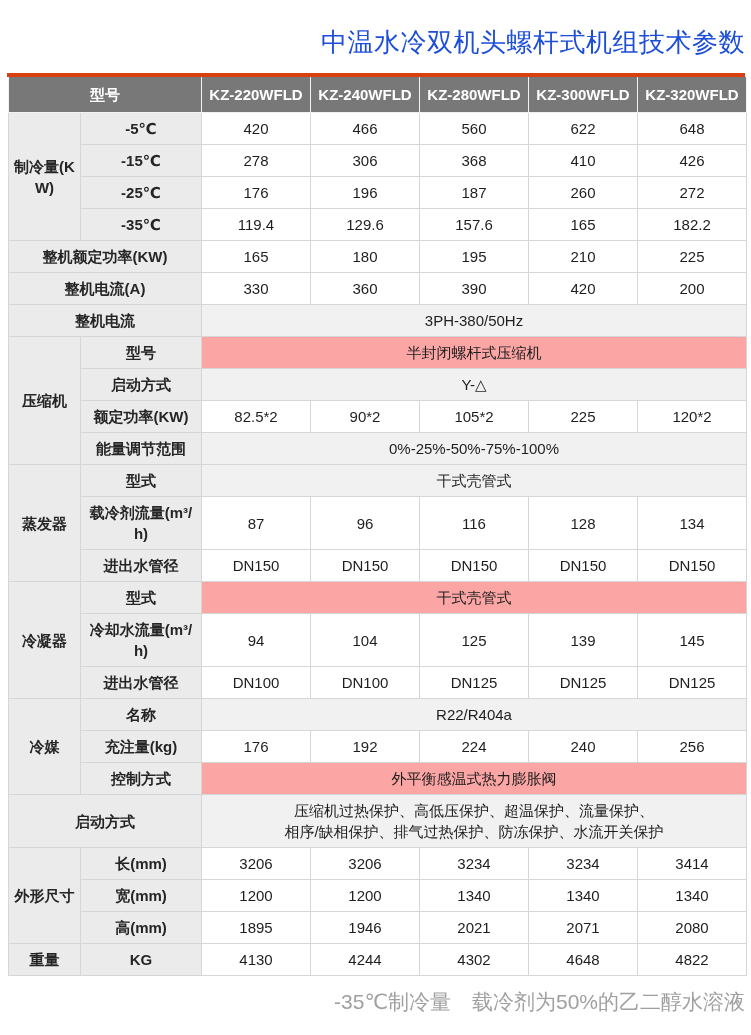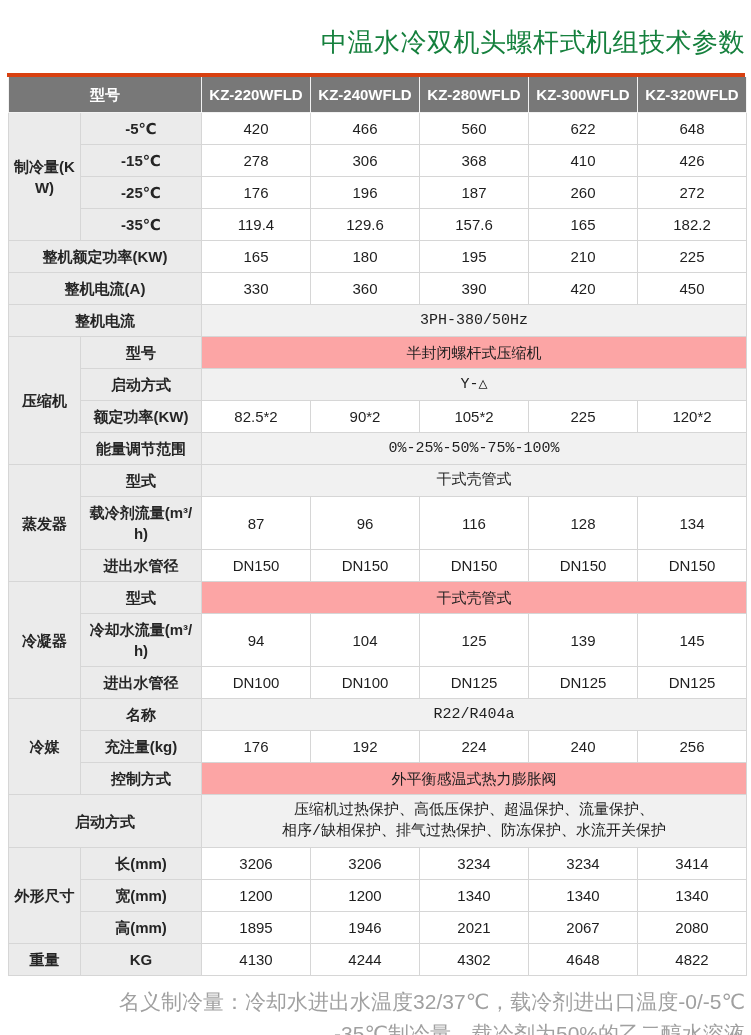--- a/index.html
+++ b/index.html
@@ -10,21 +10,21 @@
     overflow: hidden;
     color: #1e1e1e;
   }
   .page { width: 751px; }
 
   .title {
     margin: 25px 6px 13px 0;
     text-align: right;
     font-size: 26px;
     font-weight: 500;
-    color: #15803d;
+    color: #1d4ed8;
     letter-spacing: 0.5px;
   }
 
   .accent-bar {
     height: 4px;
     background: var(--accent, #d84010);
     margin: 0 6px 0 7px;
   }
 
   table.spec {
@@ -51,21 +51,21 @@
     border-top: none;
     padding: 7px 2px;
   }
   .lbl {
     background: var(--label_bg, #ebebeb);
     font-weight: 600;
     color: #252525;
   }
   .val { background: #ffffff; }
   .mw  { background: #fca5a5; }   
-  .mg  { background: var(--stripe_bg, #f1f1f1); font-family: Liberation Mono, monospace; }  
+  .mg  { background: var(--stripe_bg, #f1f1f1); }  
   .safety-cell { padding: 6px 2px; }
 
   .footnote {
     margin: 10px 6px 0 0;
     text-align: right;
     font-size: 21px;
     line-height: 1.5;
     color: #a0a0a0;
   }
 </style>
@@ -142,21 +142,21 @@
         <td class="val">210</td>
         <td class="val">225</td>
       </tr>
 
       <tr>
         <td colspan="2" class="lbl">整机电流(A)</td>
         <td class="val">330</td>
         <td class="val">360</td>
         <td class="val">390</td>
         <td class="val">420</td>
-        <td class="val">450</td>
+        <td class="val">200</td>
       </tr>
 
       <tr>
         <td colspan="2" class="lbl">整机电流</td>
         <td colspan="5" class="mg">3PH-380/50Hz</td>
       </tr>
 
       <tr>
         <td rowspan="4" class="lbl">压缩机</td>
         <td class="lbl">型号</td>
@@ -264,35 +264,34 @@
         <td class="val">1200</td>
         <td class="val">1340</td>
         <td class="val">1340</td>
         <td class="val">1340</td>
       </tr>
       <tr>
         <td class="lbl">高(mm)</td>
         <td class="val">1895</td>
         <td class="val">1946</td>
         <td class="val">2021</td>
-        <td class="val">2067</td>
+        <td class="val">2071</td>
         <td class="val">2080</td>
       </tr>
 
       <tr>
         <td class="lbl">重量</td>
         <td class="lbl">KG</td>
         <td class="val">4130</td>
         <td class="val">4244</td>
         <td class="val">4302</td>
         <td class="val">4648</td>
         <td class="val">4822</td>
       </tr>
 
     </tbody>
   </table>
 
   <div class="footnote">
-    <div>名义制冷量：冷却水进出水温度32/37℃，载冷剂进出口温度-0/-5℃</div>
     <div>-35℃制冷量　载冷剂为50%的乙二醇水溶液</div>
   </div>
 
 </div>
 
 </body></html>

